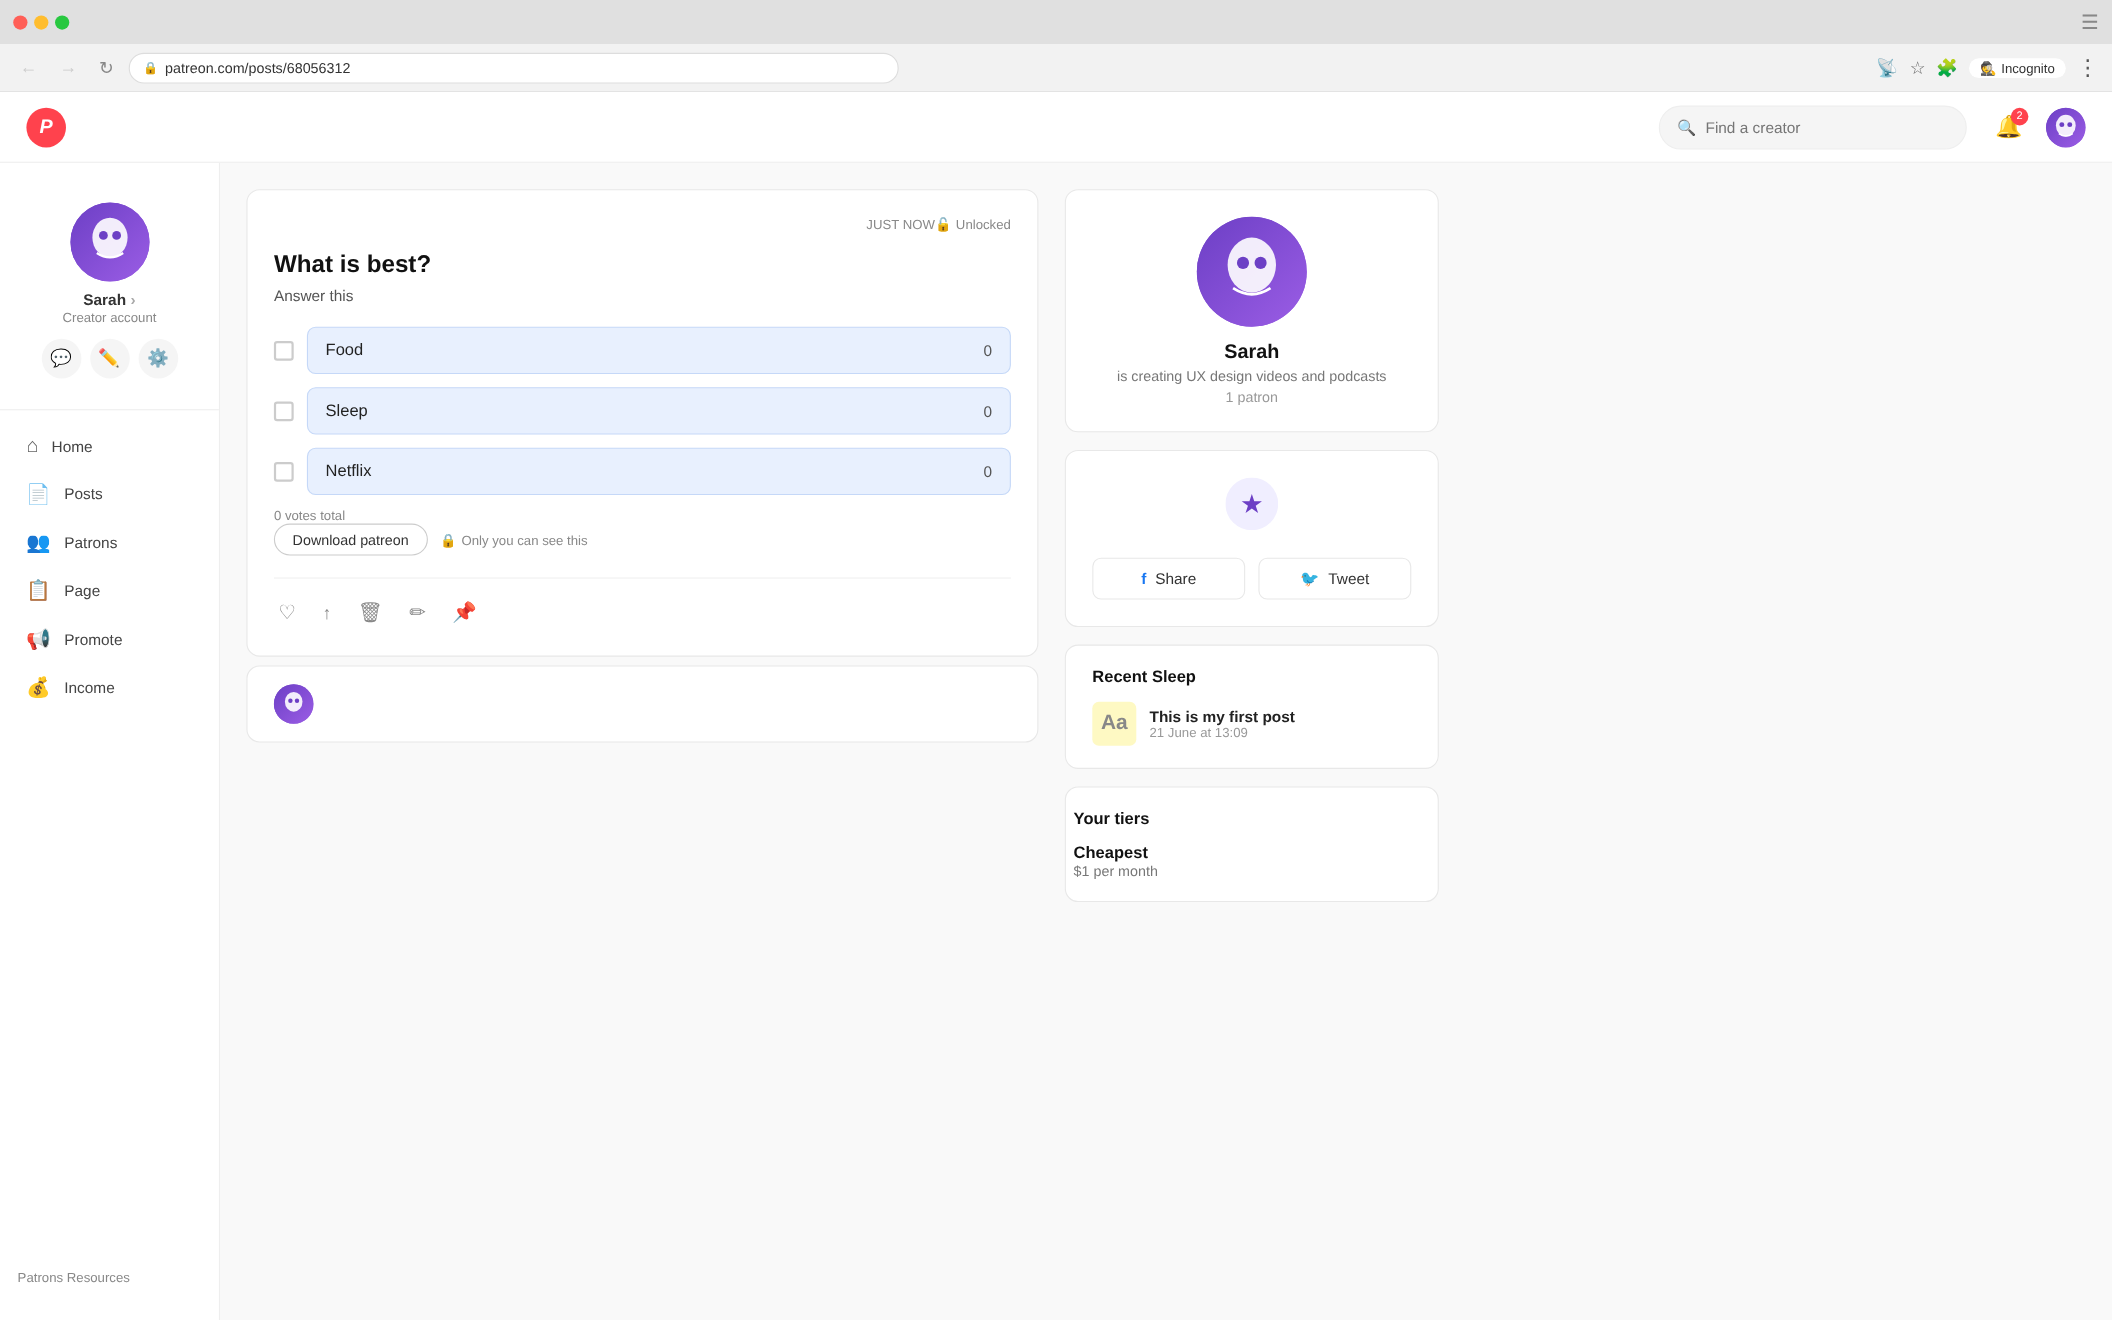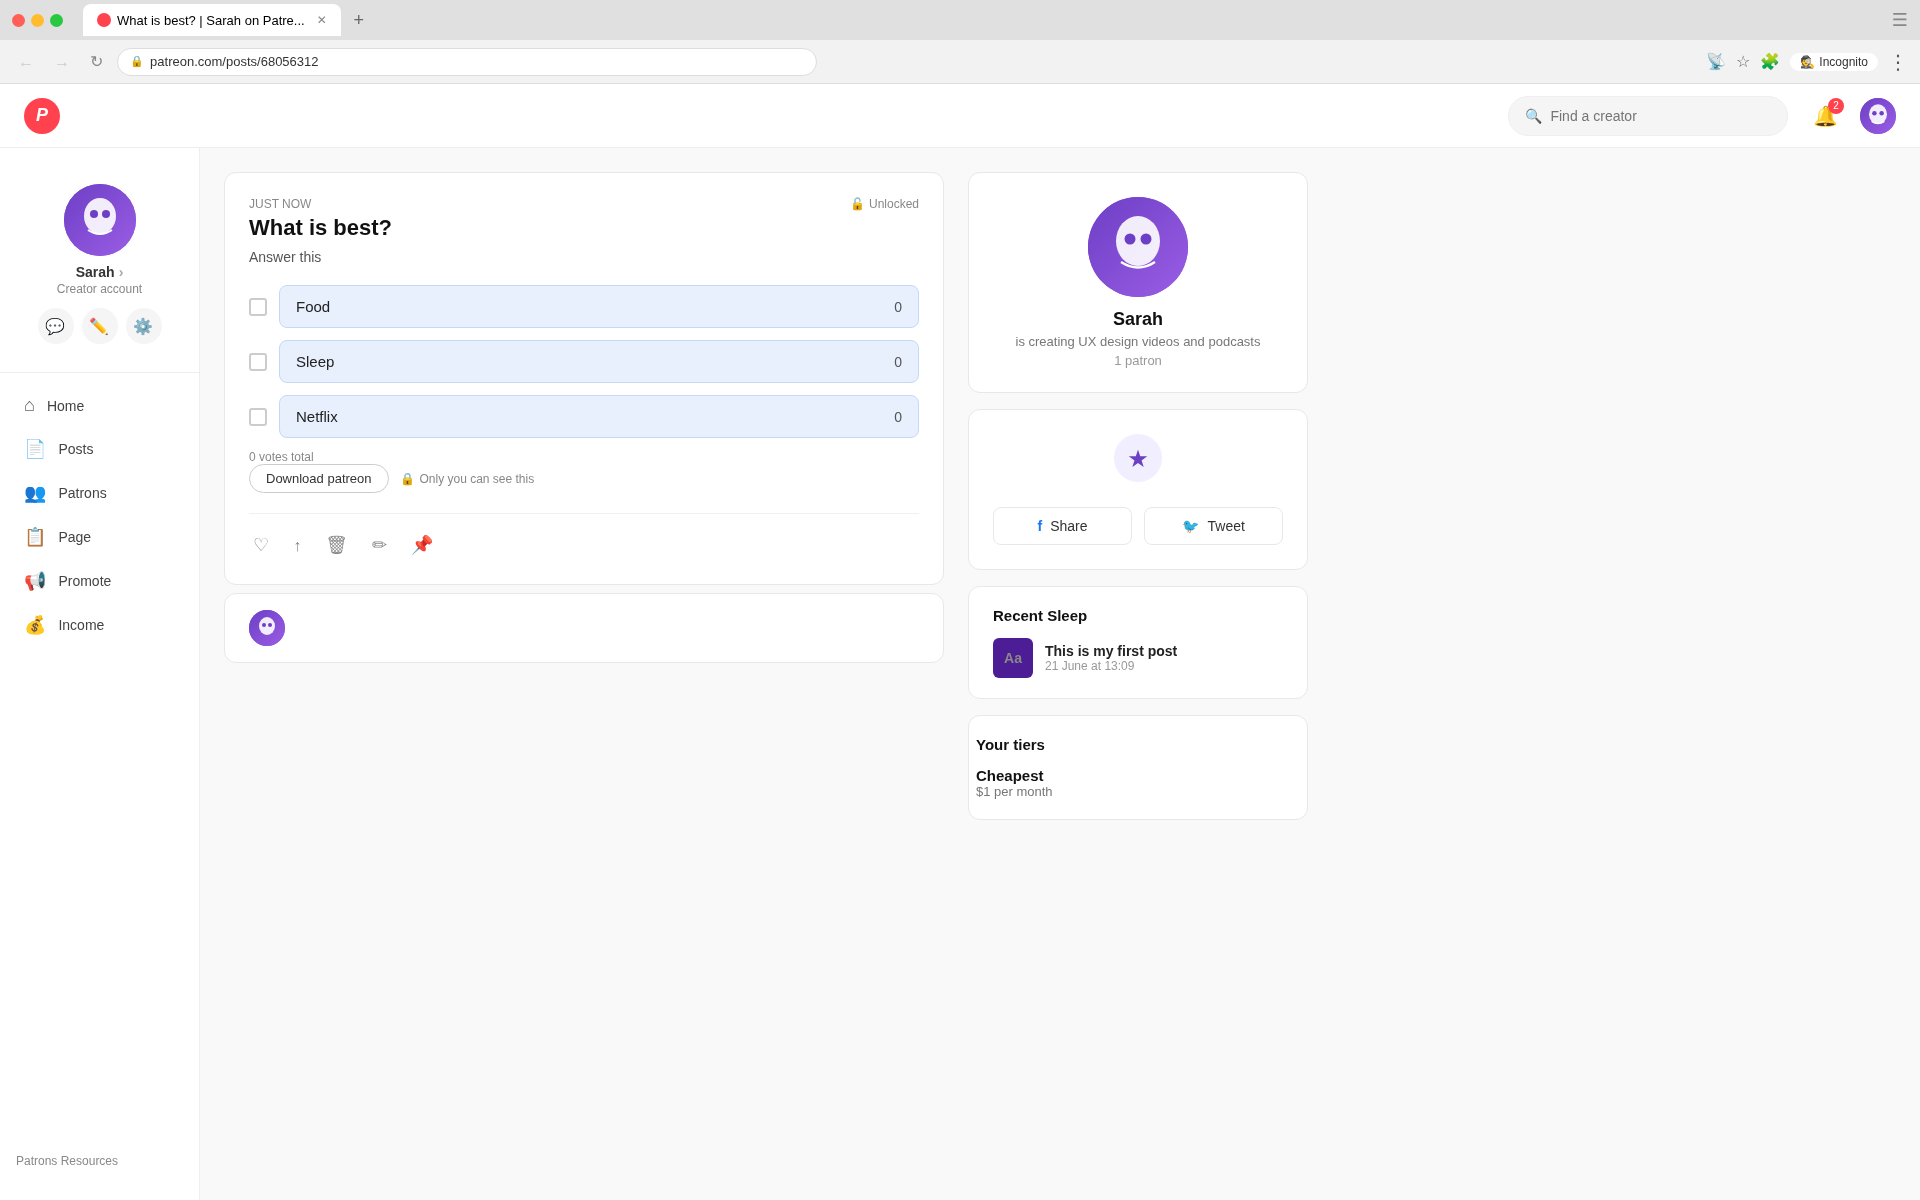--- a/index.html
+++ b/index.html
@@ -248,23 +248,23 @@
     
     .post-area { flex: 1; max-width: 720px; }
     .post-card {
       background: #fff;
       border-radius: 12px;
       border: 1px solid #e8e8e8;
       padding: 24px;
     }
     .post-meta {
       display: flex;
-      justify-content: space-between;
-      align-items: center;
-      margin-bottom: 4px;
+      justify-content: flex-end;
+      align-items: center;
+      margin-bottom: 16px;
     }
     .post-time { font-size: 12px; color: #888; text-transform: uppercase; font-weight: 500; }
     .post-unlocked {
       font-size: 12px;
       color: #888;
       display: flex; align-items: center; gap: 4px;
     }
     .post-title { font-size: 22px; font-weight: 700; color: #111; margin-bottom: 8px; }
     .post-subtitle { font-size: 14px; color: #555; margin-bottom: 20px; }
 
@@ -416,24 +416,24 @@
       border: 1px solid #e8e8e8;
       padding: 20px 24px;
       margin-bottom: 16px;
     }
     .section-title { font-size: 15px; font-weight: 700; color: #111; margin-bottom: 14px; }
     .recent-post-item {
       display: flex; align-items: center; gap: 12px; cursor: pointer;
     }
     .recent-post-thumb {
       width: 40px; height: 40px;
-      background: #4c1d95;
+      background: #fef9c3;
       border-radius: 6px;
       display: flex; align-items: center; justify-content: center;
-      font-size: 14px; color: #888; font-weight: 600;
+      font-size: 19px; color: #888; font-weight: 600;
     }
     .recent-post-info .rp-title { font-size: 14px; font-weight: 600; color: #222; }
     .recent-post-info .rp-date { font-size: 12px; color: #999; }
 
     .tiers-section {
       background: #fff;
       border-radius: 12px;
       border: 1px solid #e8e8e8;
       padding: 20px 7px;
     }
@@ -443,28 +443,20 @@
 </head>
 <body>
 
 <div class="browser-chrome">
 
   <div class="title-bar">
     <div class="traffic-lights">
       <div class="tl tl-red"></div>
       <div class="tl tl-yellow"></div>
       <div class="tl tl-green"></div>
-    </div>
-    <div class="tab-bar">
-      <div class="tab-active">
-        <span class="tab-favicon"></span>
-        <span>What is best? | Sarah on Patre...</span>
-        <span class="tab-close">✕</span>
-      </div>
-      <div class="tab-new">+</div>
     </div>
     <div style="flex:1"></div>
     <div style="font-size:18px;color:#888;cursor:pointer">☰</div>
   </div>
 
   <div class="nav-bar">
     <button class="nav-btn" disabled="">←</button>
     <button class="nav-btn" disabled="">→</button>
     <button class="nav-btn">↻</button>
     <div class="address-bar">

